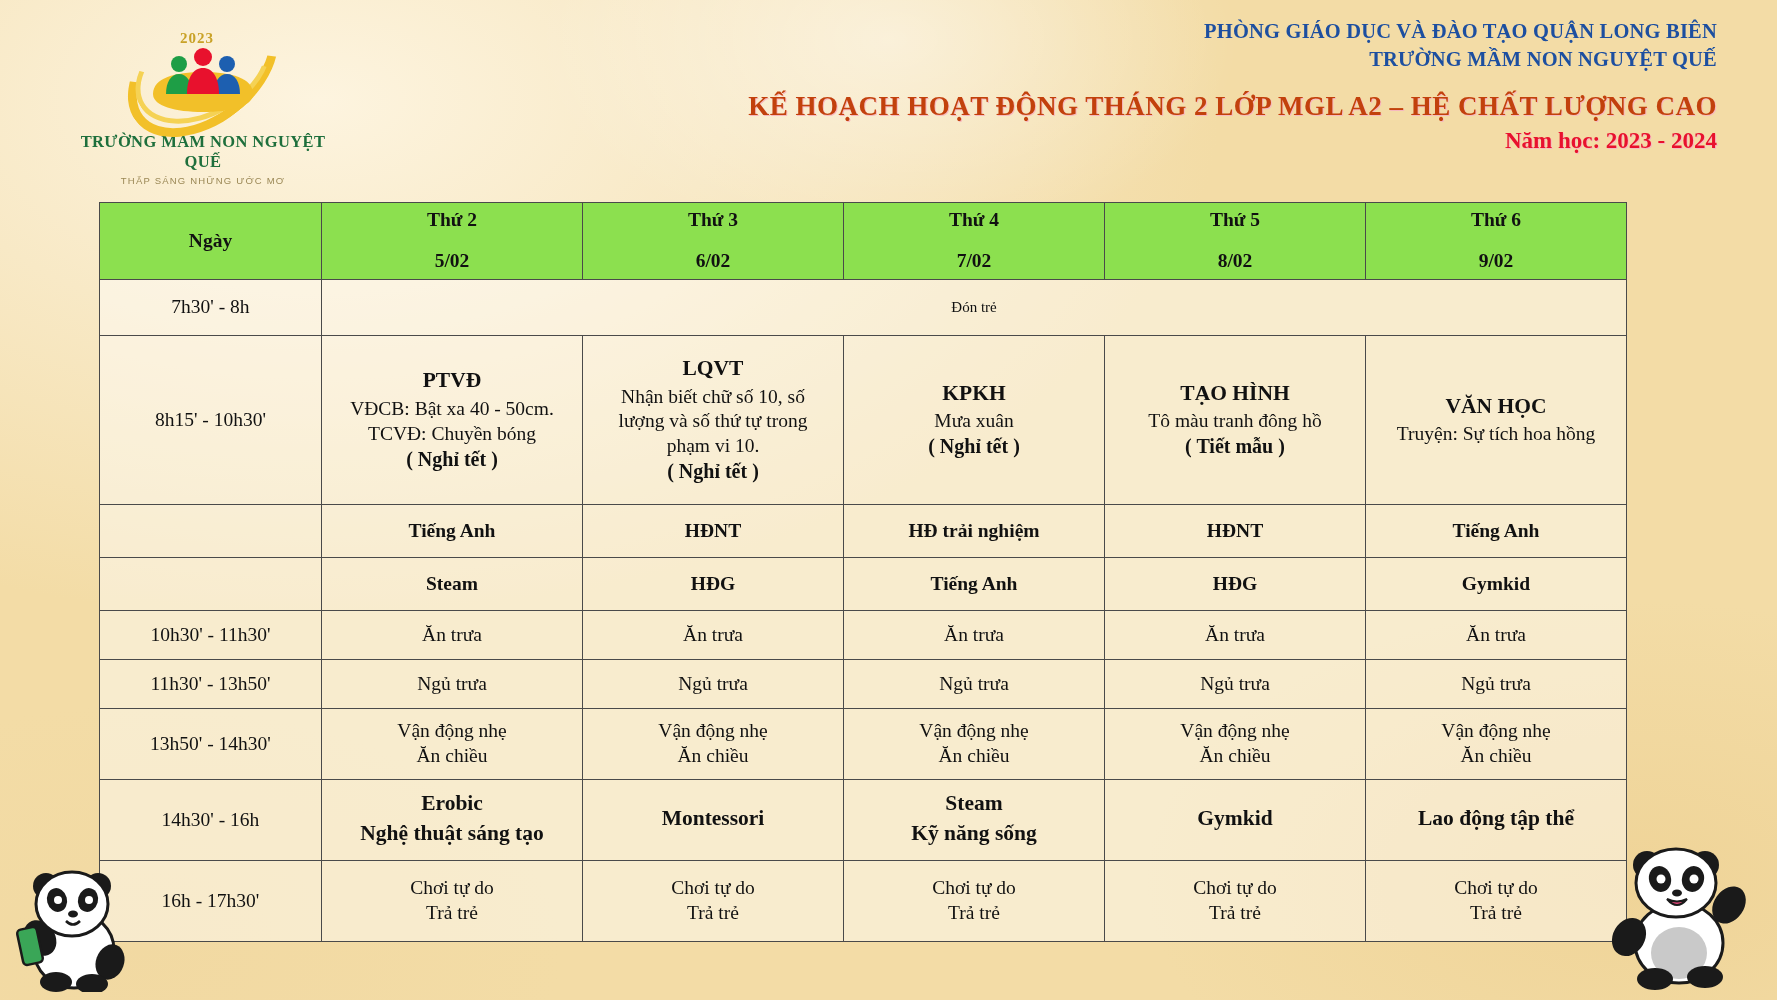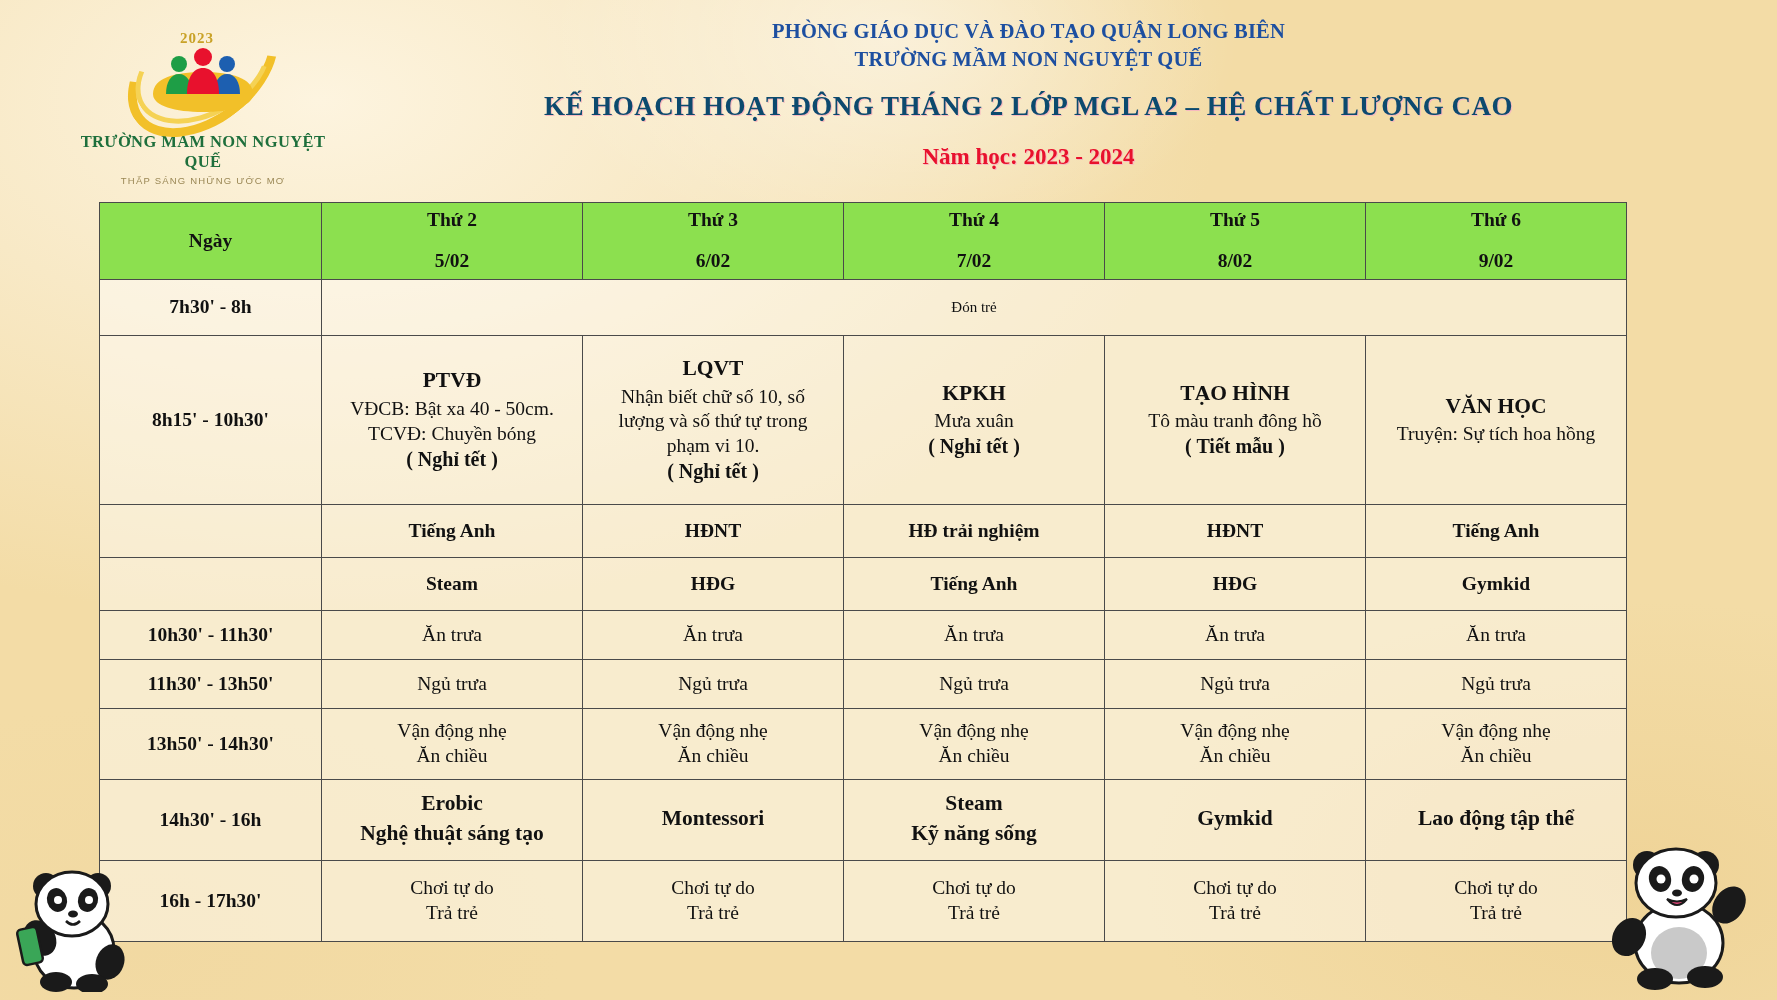--- a/index.html
+++ b/index.html
@@ -108,47 +108,47 @@
     margin-top: 3px;
     font-family: "Liberation Sans", sans-serif;
   }
 
   
   .header {
     position: absolute;
     left: 340px;
     right: 60px;
     top: 18px;
-    text-align: center;
+    text-align: right;
   }
   .hdr-dept {
     font-size: 20.5px;
     font-weight: bold;
     color: #1d4fa0;
     letter-spacing: .2px;
     line-height: 1.35;
   }
   .hdr-school {
     font-size: 20.5px;
     font-weight: bold;
     color: #1d4fa0;
     letter-spacing: .2px;
     line-height: 1.35;
   }
   .hdr-title {
     margin-top: 16px;
     font-size: 27px;
     font-weight: bold;
-    color: #0c4a6e;
+    color: #c2410c;
     letter-spacing: .5px;
     line-height: 1.3;
     text-shadow: 1px 1px 0 #f7b9bf;
   }
   .hdr-year {
-    margin-top: 20px;
+    margin-top: 4px;
     font-size: 23px;
     font-weight: bold;
     color: #e8112d;
     text-shadow: 1px 1px 0 #f7b9bf;
   }
 
   
   .table-wrap {
     position: absolute;
     left: 99px;
@@ -175,21 +175,21 @@
     background: #8ce04f;
     font-weight: bold;
     font-size: 22px;
     height: 68px;
     padding: 4px;
   }
   thead th .d1 { display: block; }
   thead th .d2 { display: block; margin-top: 16px; }
   .col-time { width: 222px; }
   .time-cell {
-    font-weight: bold;
+    font-weight: normal;
     font-size: 20px;
     margin-left: 8px;
   }
   .full-row td.span-all {
     height: 47px;
     font-size: 15px;
   }
   .main-row td { height: 160px; }
   .subject {
     font-weight: bold;

